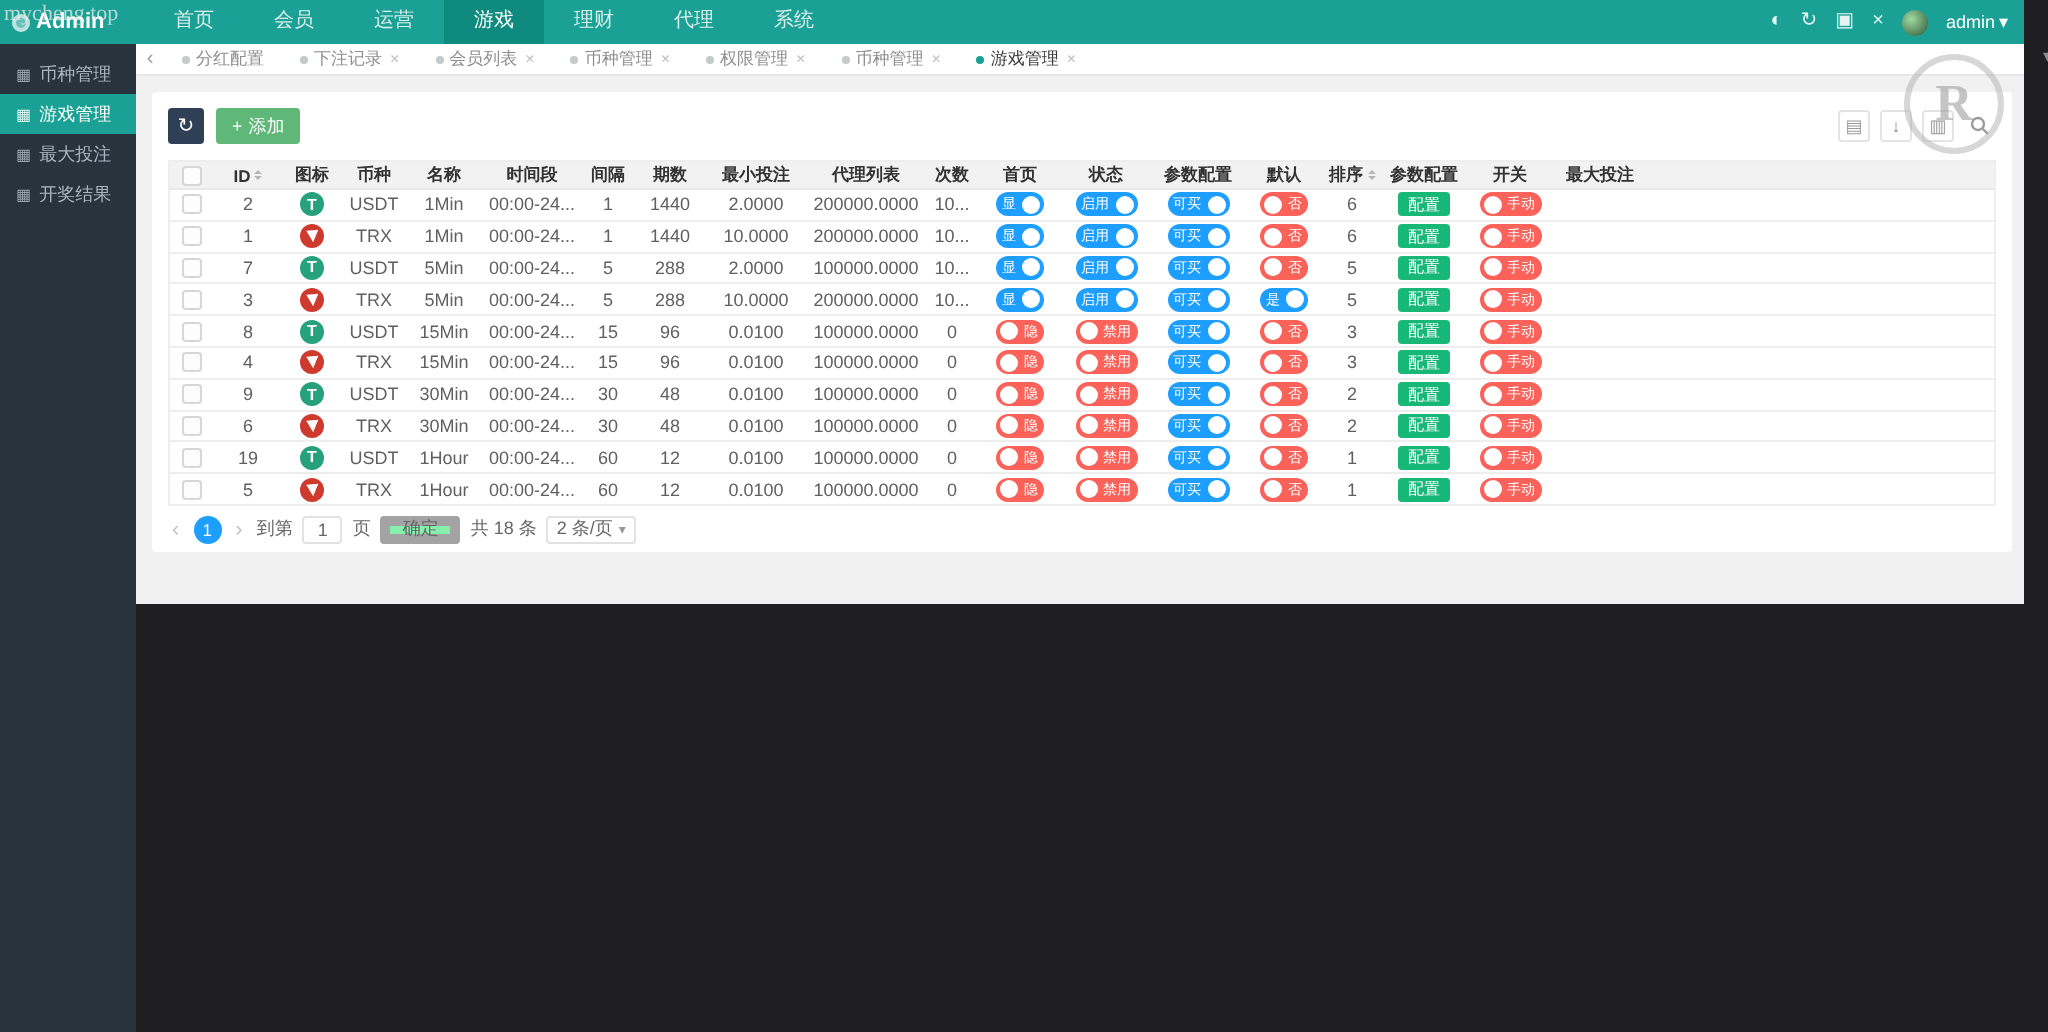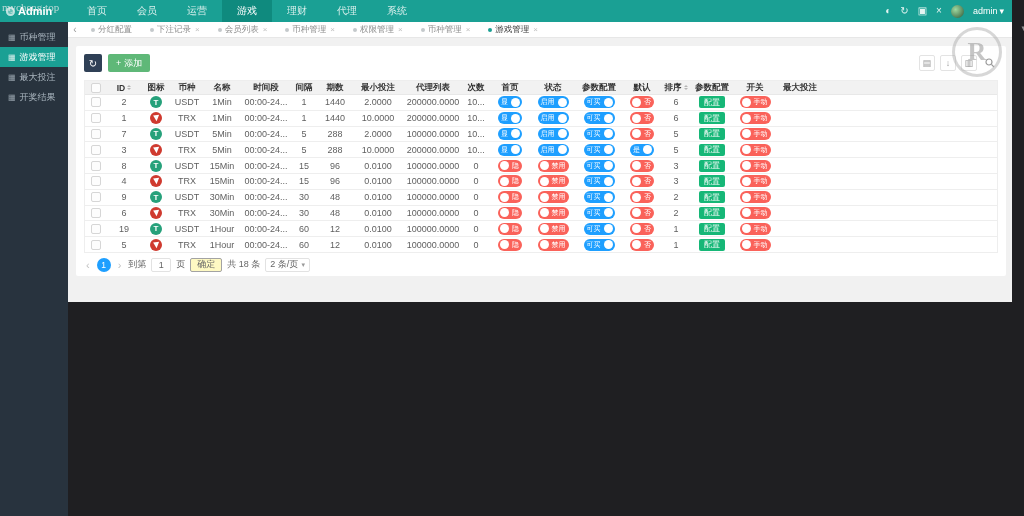--- a/index.html
+++ b/index.html
@@ -67,21 +67,21 @@
   .tg.off{background:var(--off)}
   .tg-t{color:#fff;font-size:7px;padding:0 1px}
   .tg-k{width:9px;height:9px;border-radius:50%;background:#fff}
   .btn-config{height:12px;padding:0 5px;background:var(--cfg);color:#fff;border-radius:2px;font-size:8px;display:inline-flex;align-items:center;cursor:pointer}
 
   
   .pager{display:flex;align-items:center;gap:5px;margin-top:5px;font-size:9px;color:#666}
   .pg-arrow{color:#c2c2c2;font-size:11px;padding:0 2px;cursor:pointer}
   .pg-page{width:14px;height:14px;border-radius:50%;background:var(--on);color:#fff;display:flex;align-items:center;justify-content:center;font-size:8.5px;cursor:pointer}
   .pg-input{width:20px;height:14px;border:1px solid #e2e2e2;border-radius:2px;display:flex;align-items:center;justify-content:center;cursor:text;background:#fff}
-  .pg-confirm{height:14px;padding:0 6px;border:1px solid #a3a3a3;border-radius:2px;display:flex;align-items:center;cursor:pointer;background:#fef9c3}
+  .pg-confirm{height:14px;padding:0 6px;border:5px solid #a3a3a3;border-radius:2px;display:flex;align-items:center;cursor:pointer;background:#86efac}
   .pg-select{height:14px;padding:0 4px;border:1px solid #e2e2e2;border-radius:2px;display:flex;align-items:center;gap:3px;cursor:pointer;background:#fff}
   .pg-select .caret{font-size:7px;color:#999}
 
   
   .wm-site{position:absolute;left:2px;top:1px;z-index:9;font-family:Liberation Serif, serif;font-size:11px;color:rgba(235,235,235,.75);pointer-events:none}
   .wm-stamp{position:absolute;left:952px;top:27px;width:50px;height:50px;border:3px solid rgba(175,175,175,.5);border-radius:50%;display:flex;align-items:center;justify-content:center;z-index:8;pointer-events:none;font-family:"Liberation Serif",serif;font-size:26px;font-weight:bold;color:rgba(150,150,150,.55)}
 </style>
 </head>
 <body>
 

